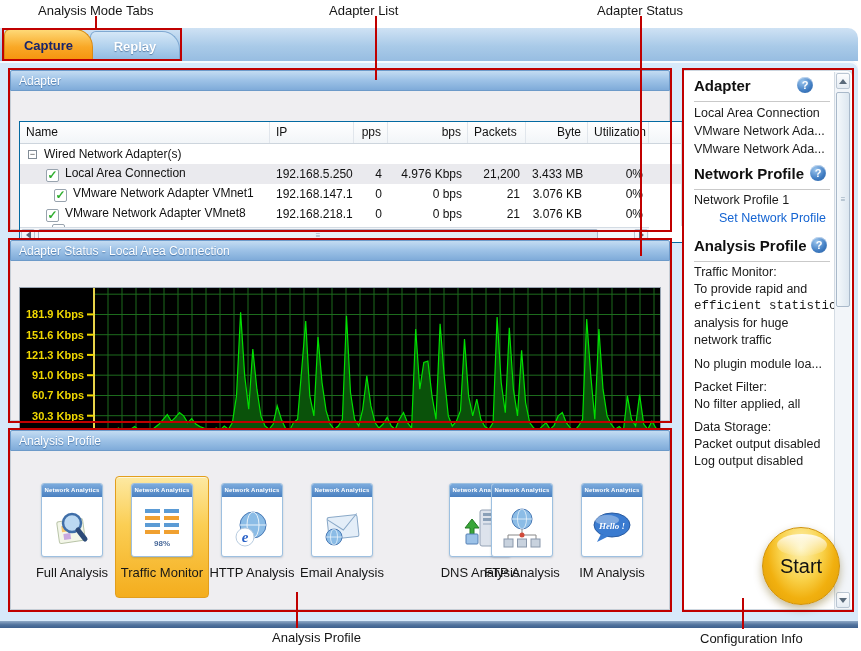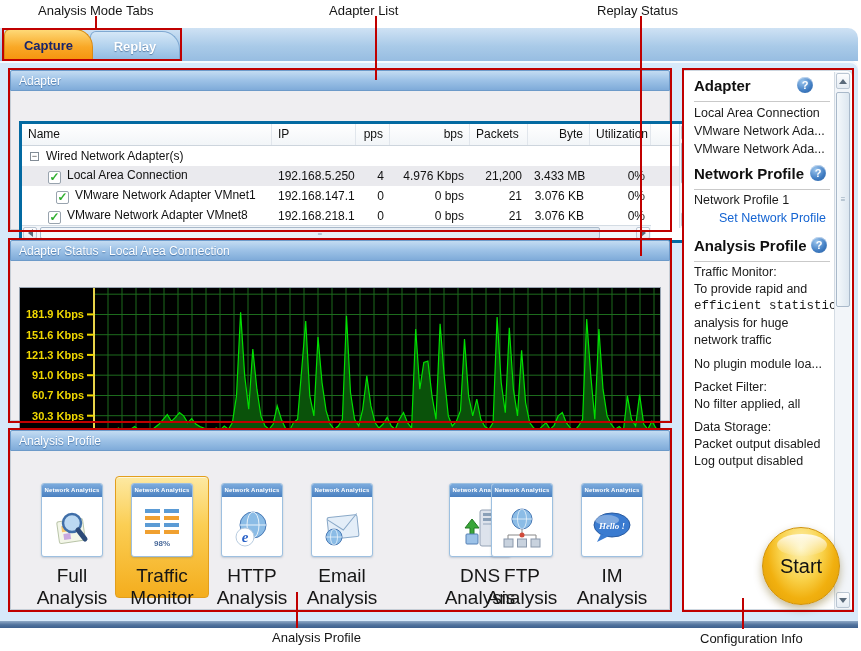--- a/index.html
+++ b/index.html
@@ -28,21 +28,21 @@
   .status-bar { position:absolute; left:0; top:621px; width:858px; height:7px;
     background:linear-gradient(180deg,#8fa9c6,#50729d 55%,#3e608d); }
   
   .panel { position:absolute; }
   .panel-header { height:21px; background:linear-gradient(180deg,#c4dcf2,#a0c4e8 45%,#7fabd9);
     border:1px solid #6d9ac9; border-radius:2px 2px 0 0; color:#fff; font-size:12px;
     line-height:20px; padding-left:8px; text-shadow:0 1px 1px rgba(20,70,130,.55); }
   .panel-body { background:#efeef1; border:1px solid #c5cdd6; border-top:none; position:relative; height:calc(100% - 21px); }
   
   .grid-table { position:absolute; left:8px; top:30px; width:680px; height:122px;
-    background:#fff; border:3px solid #0369a1; font-size:12px; overflow:hidden; }
+    background:#fff; border:1px solid #0369a1; font-size:12px; overflow:hidden; }
   .t-row { display:grid; grid-template-columns:250px 84px 34px 80px 58px 62px 61px; height:20px; align-items:center; }
   .t-head { height:22px; border-bottom:1px solid #cdd5dd; background:linear-gradient(180deg,#ffffff,#f2f5f8); }
   .t-head .cell { border-right:1px solid #e1e6ec; height:100%; line-height:21px; }
   .cell { padding:0 6px; white-space:nowrap; overflow:hidden; }
   .num { text-align:right; }
   .row-sel { background:#eaeaee; }
   .chk { display:inline-block; width:13px; height:13px; background:#fff; border:1px solid #98a3ae;
     border-radius:2px; color:#2fae2f; font-size:12px; font-weight:bold; line-height:11px;
     text-align:center; vertical-align:-2px; margin-right:6px; }
   .expander { display:inline-block; width:9px; height:9px; border:1px solid #828c96; background:#fff;
@@ -61,21 +61,21 @@
   .tri.right { border-top:4px solid transparent; border-bottom:4px solid transparent; border-left:5px solid #5a6a7a; }
   
   .chart-box { position:absolute; left:8px; top:26px; width:642px; height:152px; border:1px solid #97a3b1; background:#eab308; }
   
   .profile-item { position:absolute; width:90px; text-align:center; cursor:pointer; }
   .icon-card { width:62px; height:74px; margin:0 auto; background:#fff; border:1px solid #9ec0e0;
     border-radius:3px; box-shadow:0 1px 2px rgba(60,90,130,.25); overflow:hidden; }
   .icon-banner { height:13px; background:linear-gradient(180deg,#7cabdd,#4a80c0); color:#fff;
     font-size:6px; line-height:13px; font-weight:bold; letter-spacing:.2px; }
   .icon-art { height:61px; display:flex; align-items:center; justify-content:center; }
-  .profile-label { margin-top:8px; font-size:19px; color:#161616; }
+  .profile-label { margin-top:8px; font-size:13px; color:#161616; }
   .sel-highlight { position:absolute; left:104px; top:25px; width:94px; height:122px; border-radius:4px;
     background:linear-gradient(180deg,#fde9a2,#fbce54 40%,#f4ad1d); border:1px solid #e29e1d;
     box-shadow:inset 0 1px 0 rgba(255,255,255,.6); }
   
   .sidebar { position:absolute; left:683px; top:70px; width:170px; height:540px; background:#fff;
     border:1px solid #cdd6df; border-top-right-radius:6px; }
   .sb-head { font-size:15px; font-weight:bold; color:#101010; }
   .sb-sep { height:1px; background:#c9c9c9; margin:4px 0 7px 0; }
   .sb-text { font-size:12.5px; color:#1a1a1a; line-height:17px; }
   .help-icon { position:absolute; width:16px; height:16px; border-radius:50%; color:#fff; font-size:11px;
@@ -88,21 +88,21 @@
     border:1px solid #cf920c; box-shadow:0 4px 9px rgba(110,85,0,.4);
     color:#111; font-size:20px; display:flex; align-items:center; justify-content:center; cursor:pointer; z-index:20;}
   .start-btn::before { content:""; position:absolute; left:14px; top:6px; width:50px; height:22px;
     border-radius:50%; background:linear-gradient(180deg,rgba(255,255,255,.85),rgba(255,255,255,.05)); }
 </style>
 </head>
 <body>
 
 <div class="ann-label" style="left:38px;top:3px;">Analysis Mode Tabs</div>
 <div class="ann-label" style="left:329px;top:3px;">Adapter List</div>
-<div class="ann-label" style="left:597px;top:3px;">Replay Status</div>
+<div class="ann-label" style="left:597px;top:3px;">Adapter Status</div>
 <div class="ann-line" style="left:95px;top:16px;height:12px;"></div>
 <div class="ann-line" style="left:375px;top:16px;height:64px;z-index:41;"></div>
 <div class="ann-line" style="left:640px;top:16px;height:240px;z-index:41;"></div>
 
 <div class="tab-strip">
   <div class="tab replay"><span>Replay</span></div>
   <div class="tab capture"><span>Capture</span></div>
 </div>
 
 <div class="window-body"></div>

